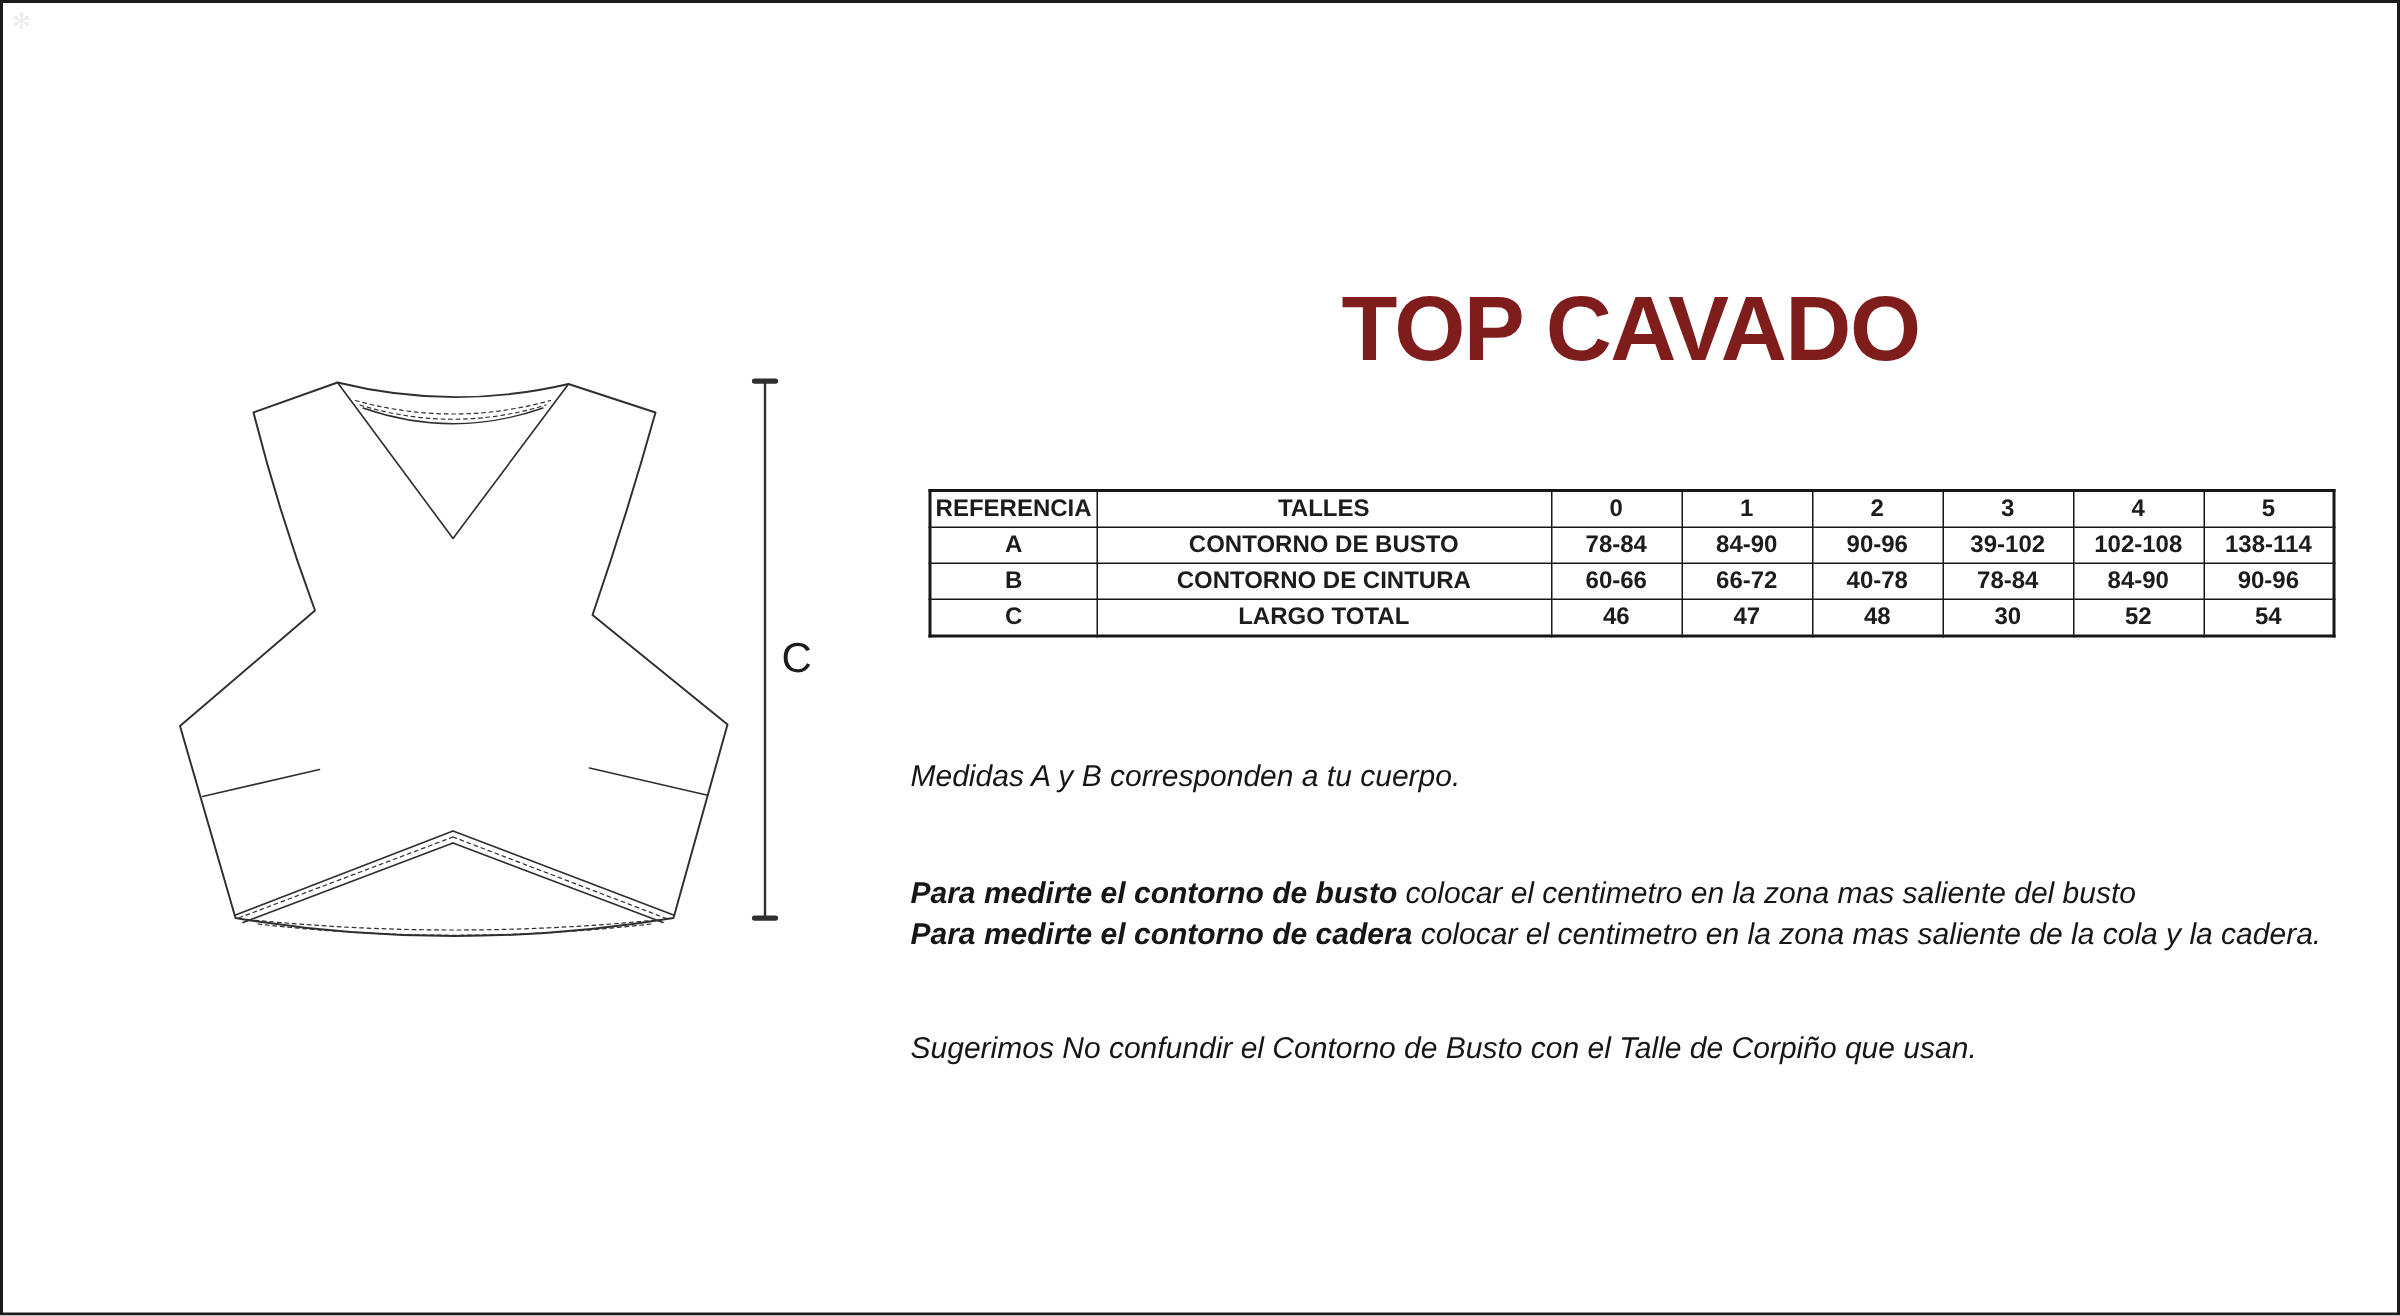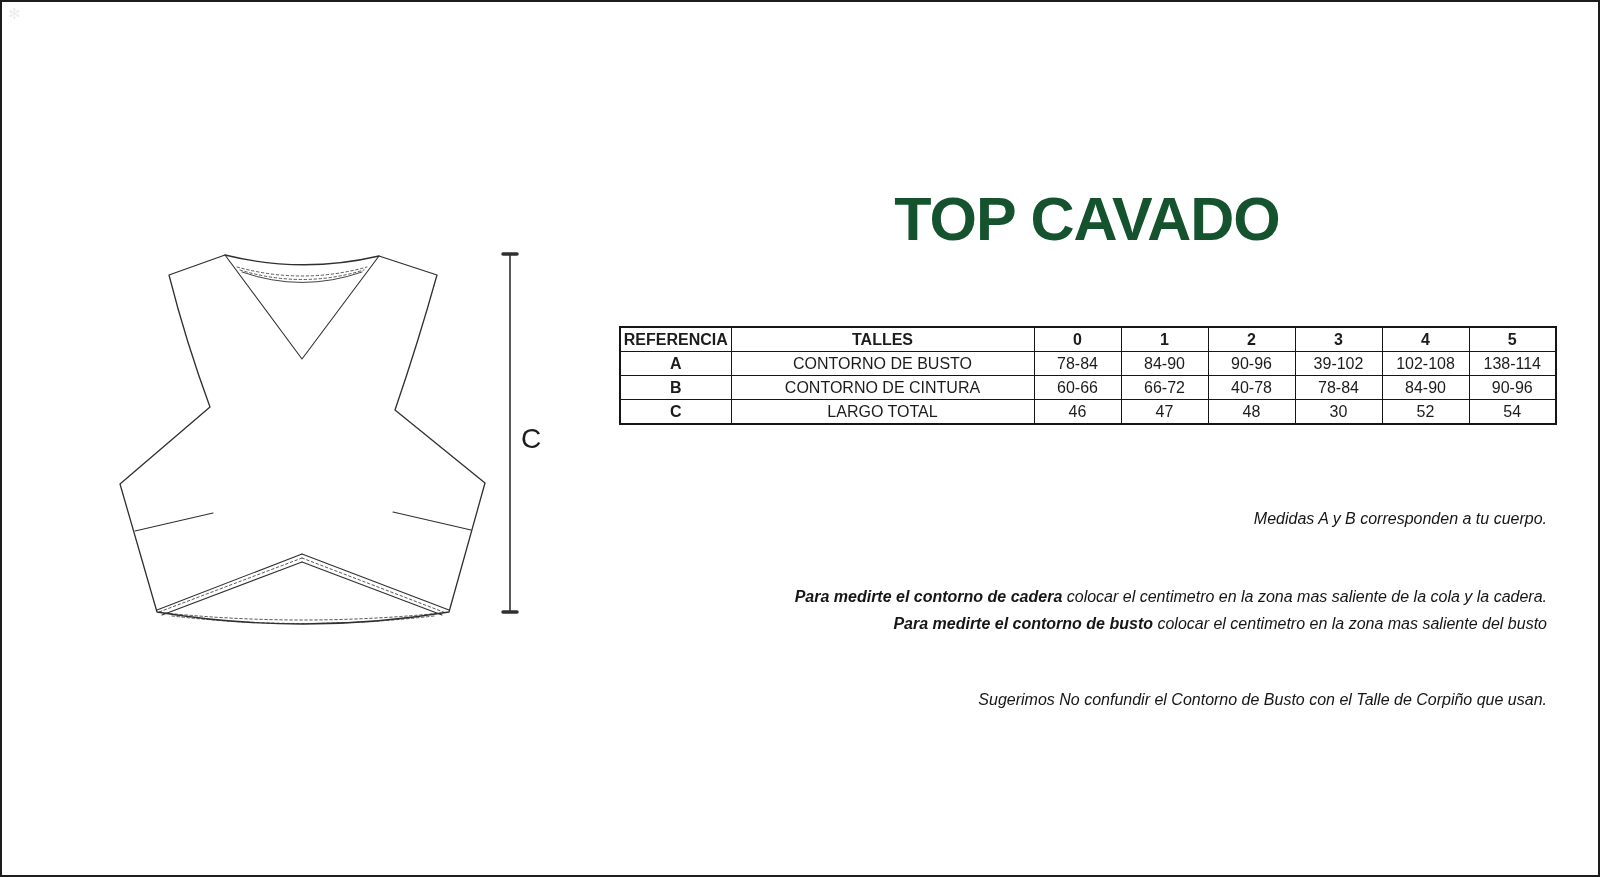--- a/index.html
+++ b/index.html
@@ -15,48 +15,48 @@
   }
   .watermark{
     position:absolute;left:6px;top:3px;
     font-size:15px;color:#ececec;user-select:none;
   }
   .sketch{position:absolute;left:0;top:0;}
   .title{
     position:absolute;left:610px;top:186px;width:950px;
     text-align:center;
     font-size:61px;font-weight:bold;letter-spacing:-1px;
-    line-height:62px;color:#14532d;white-space:nowrap;
+    line-height:62px;color:#7f1d1d;white-space:nowrap;
   }
   .size-table{
     position:absolute;left:617px;top:324px;
     border-collapse:collapse;
     table-layout:fixed;
     width:936px;
     background:#fff;
   }
   .size-table th,.size-table td{
     border:1.5px solid #161616;
     height:23px;
     padding:0 2px;
     text-align:center;
     vertical-align:middle;
     font-size:16px;
-    font-weight:normal;
+    font-weight:bold;
     white-space:nowrap;
     overflow:hidden;
   }
   .size-table{border:2px solid #161616;}
   .size-table th{font-weight:bold;}
   .size-table td.col-ref{font-weight:bold;}
   .notes{
     position:absolute;left:605px;width:940px;
-    text-align:right;
+    text-align:left;
     font-style:italic;
-    font-size:16px;
+    font-size:20px;
     color:#161616;
     white-space:nowrap;
   }
   .notes-body{top:504px;line-height:25.5px;}
   .notes-howto{top:581px;line-height:27px;}
   .notes-warning{top:685px;line-height:25px;}
   .b{font-weight:bold;}
 </style>
 </head>
 <body>
@@ -166,21 +166,21 @@
         <td>54</td>
       </tr>
     </tbody>
   </table>
 
   <div class="notes notes-body">
     <div>Medidas A y B corresponden a tu cuerpo.</div>
   </div>
 
   <div class="notes notes-howto">
+    <div><span class="b">Para medirte el contorno de busto</span><span> colocar el centimetro en la zona mas saliente del busto</span></div>
     <div><span class="b">Para medirte el contorno de cadera</span><span> colocar el centimetro en la zona mas saliente de la cola y la cadera.</span></div>
-    <div><span class="b">Para medirte el contorno de busto</span><span> colocar el centimetro en la zona mas saliente del busto</span></div>
   </div>
 
   <div class="notes notes-warning">
     <div>Sugerimos No confundir el Contorno de Busto con el Talle de Corpiño que usan.</div>
   </div>
 
 </div>
 
 </body></html>

